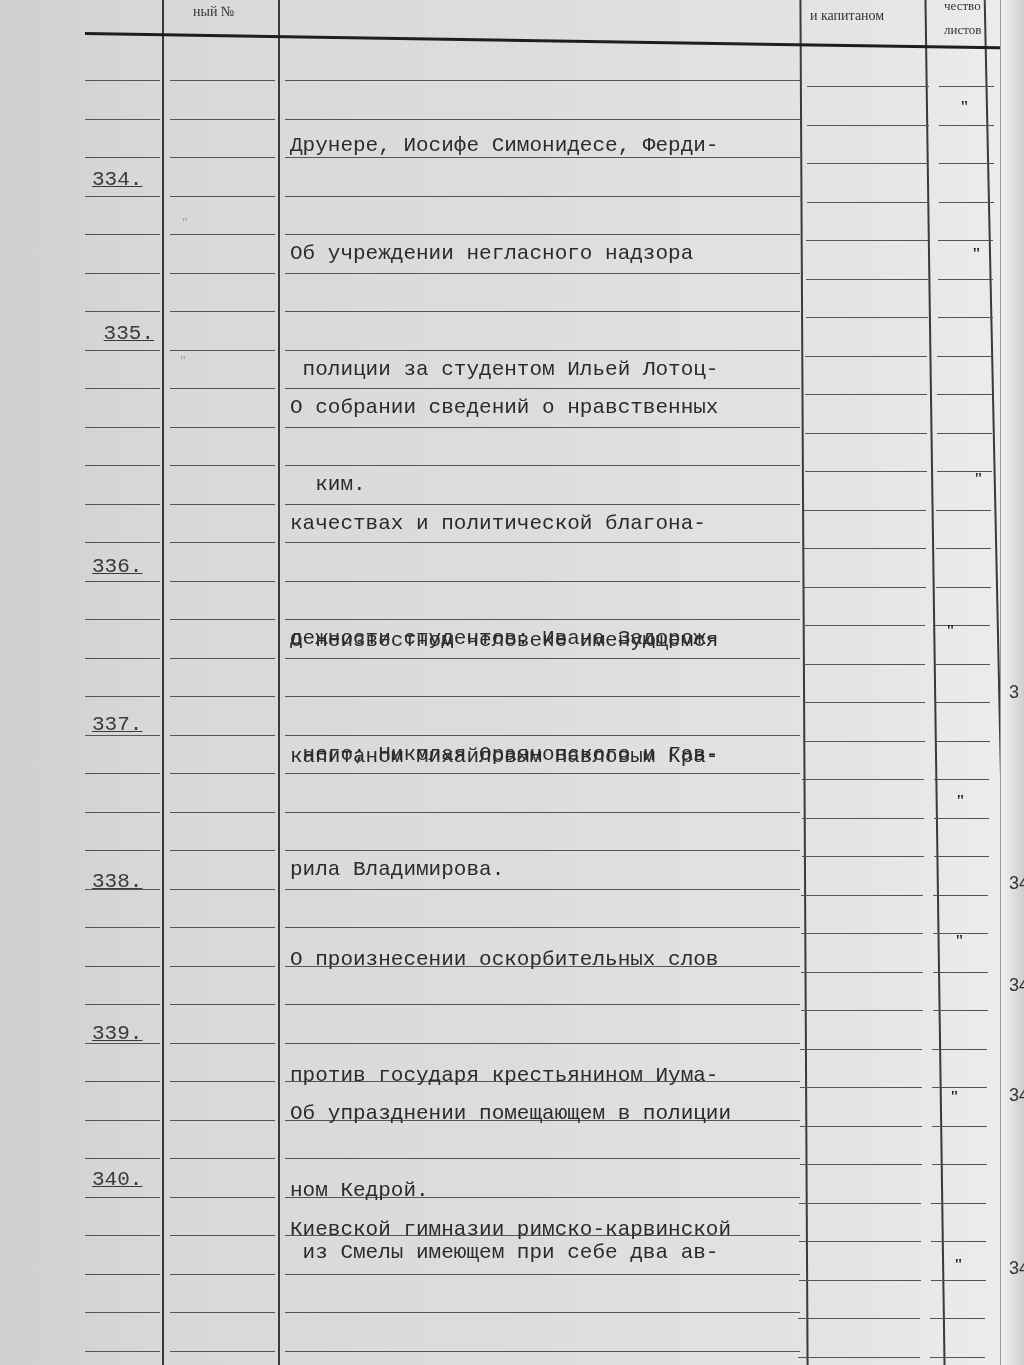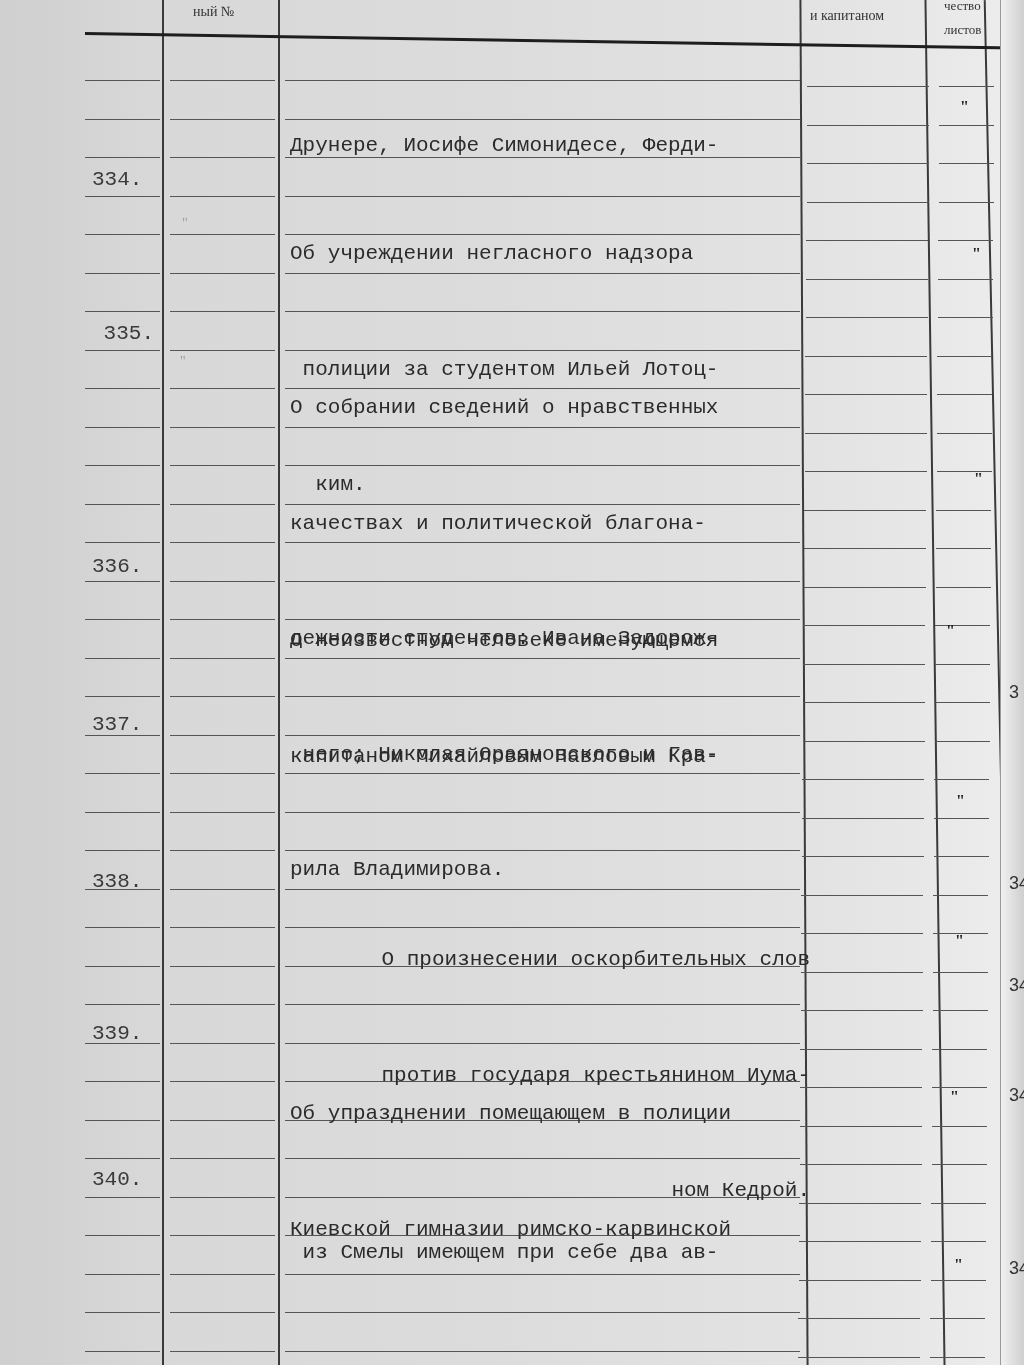--- a/index.html
+++ b/index.html
@@ -20,21 +20,21 @@
   }
   .vline { position: absolute; top: 0; width: 1.5px; background: #3a3a3a; height: 1365px; }
   .hrule-thick {
     position: absolute; left: 85px; top: 32px; width: 930px; height: 3px;
     background: #1e1e1e; transform: rotate(0.9deg); transform-origin: left center;
   }
   .hdr { position: absolute; font-family: "Liberation Serif", "DejaVu Serif", serif; font-size: 14px; color: #333; }
   .ruling { position: absolute; height: 1.3px; background: #555; }
   .entry-num {
     position: absolute; left: 92px; width: 62px; font-size: 21px; color: #3a3a3a;
-    text-decoration-thickness: 1px;
+    text-decoration: underline; text-decoration-thickness: 1px;
   }
   .entry-text {
     position: absolute; left: 290px; width: 520px;
     font-size: 21px; line-height: 38.5px; white-space: pre; color: #2b2b2b;
   }
   .ditto { position: absolute; font-size: 16px; font-weight: bold; color: #222; font-family: "Liberation Serif", serif; }
   .ditto-faint { position: absolute; font-size: 14px; color: #9a9a9a; font-family: "Liberation Serif", serif; }
   .edge-num { position: absolute; left: 1009px; font-size: 18px; color: #333; font-family: "Liberation Sans", sans-serif; }
 </style>
 </head>
@@ -257,21 +257,21 @@
   <div class="entry-text" style="top:545px;">
     <div>О неизвестном человеке именующемся</div>
     <div>капитаном Михайловым Павловым Кра-</div>
   </div>
   <div class="ditto" style="left:946px; top:622px;">"</div>
 
   <div class="entry-num" style="top:713px;">337.</div>
   <div class="ditto" style="left:956px; top:792px;">"</div>
 
   <div class="entry-num" style="top:870px;">338.</div>
-  <div class="entry-text" style="top:864px;text-align:right;">
+  <div class="entry-text" style="top:864px;">
     <div>О произнесении оскорбительных слов</div>
     <div>против государя крестьянином Иума-</div>
     <div>ном Кедрой.</div>
   </div>
   <div class="ditto" style="left:955px; top:932px;">"</div>
 
   <div class="entry-num" style="top:1022px;">339.</div>
   <div class="entry-text" style="top:1018px;">
     <div>Об упразднении помещающем в полиции</div>
     <div>Киевской гимназии римско-карвинской</div>

